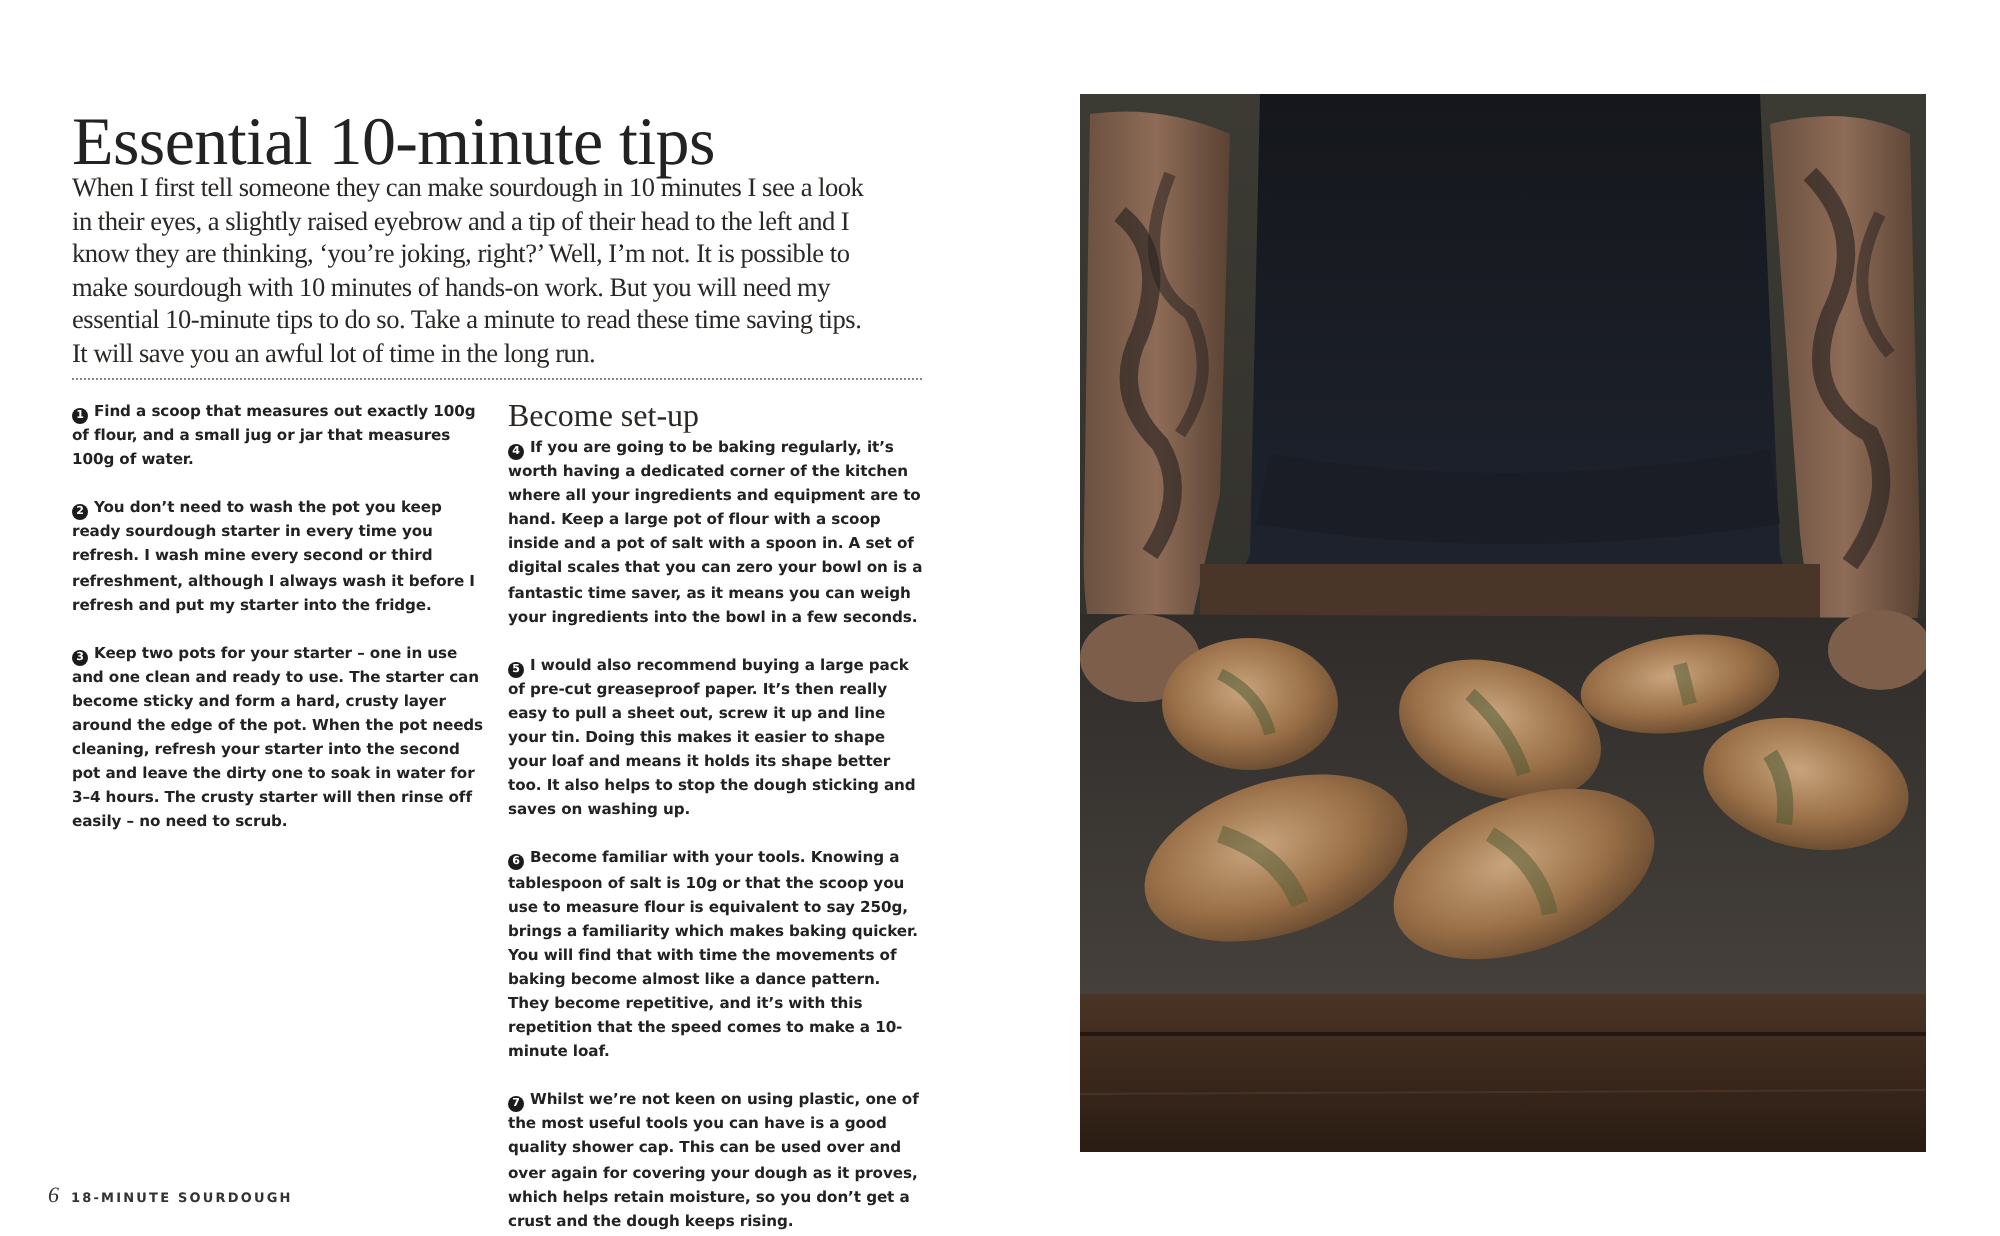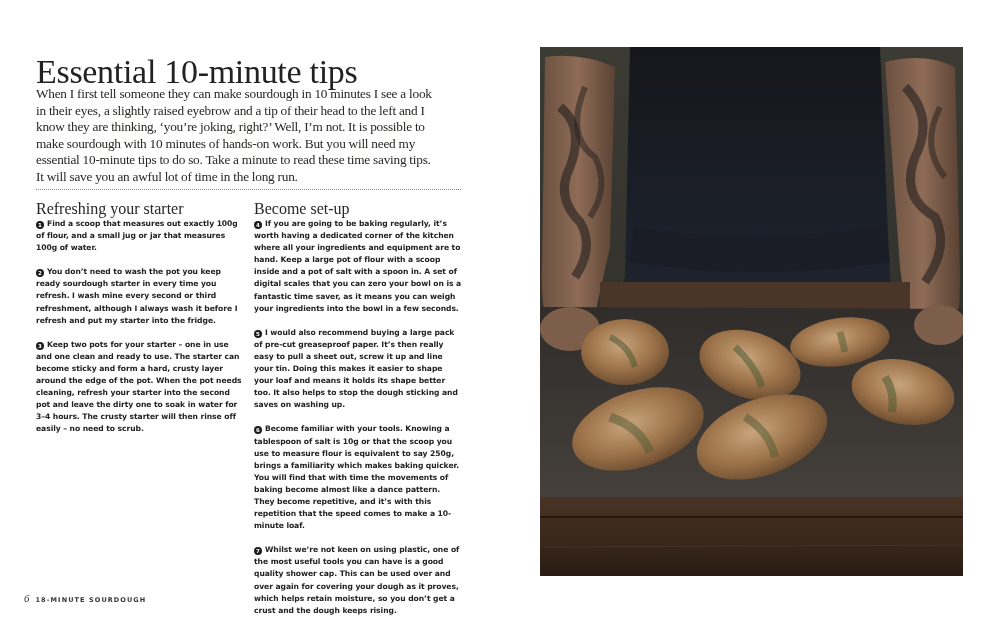--- a/index.html
+++ b/index.html
@@ -68,21 +68,20 @@
   </style>
 </head>
 <body>
 
 <div class="page-left">
   <h1 class="title">Essential 10-minute tips</h1>
   <p class="intro">When I first tell someone they can make sourdough in 10 minutes I see a look in their eyes, a slightly raised eyebrow and a tip of their head to the left and I know they are thinking, ‘you’re joking, right?’ Well, I’m not. It is possible to make sourdough with 10 minutes of hands-on work. But you will need my essential 10-minute tips to do so. Take a minute to read these time saving tips. It will save you an awful lot of time in the long run.</p>
   <div class="divider"></div>
 
   <div class="col left">
-    <h2 class="col-heading">Refreshing your starter</h2>
     <div class="tip">
       <span class="num">1</span><span>Find a scoop that measures out exactly 100g of flour, and a small jug or jar that measures 100g of water.</span>
     </div>
     <div class="tip">
       <span class="num">2</span><span>You don’t need to wash the pot you keep ready sourdough starter in every time you refresh. I wash mine every second or third refreshment, although I always wash it before I refresh and put my starter into the fridge.</span>
     </div>
     <div class="tip">
       <span class="num">3</span><span>Keep two pots for your starter – one in use and one clean and ready to use. The starter can become sticky and form a hard, crusty layer around the edge of the pot. When the pot needs cleaning, refresh your starter into the second pot and leave the dirty one to soak in water for 3–4 hours. The crusty starter will then rinse off easily – no need to scrub.</span>
     </div>
   </div>

